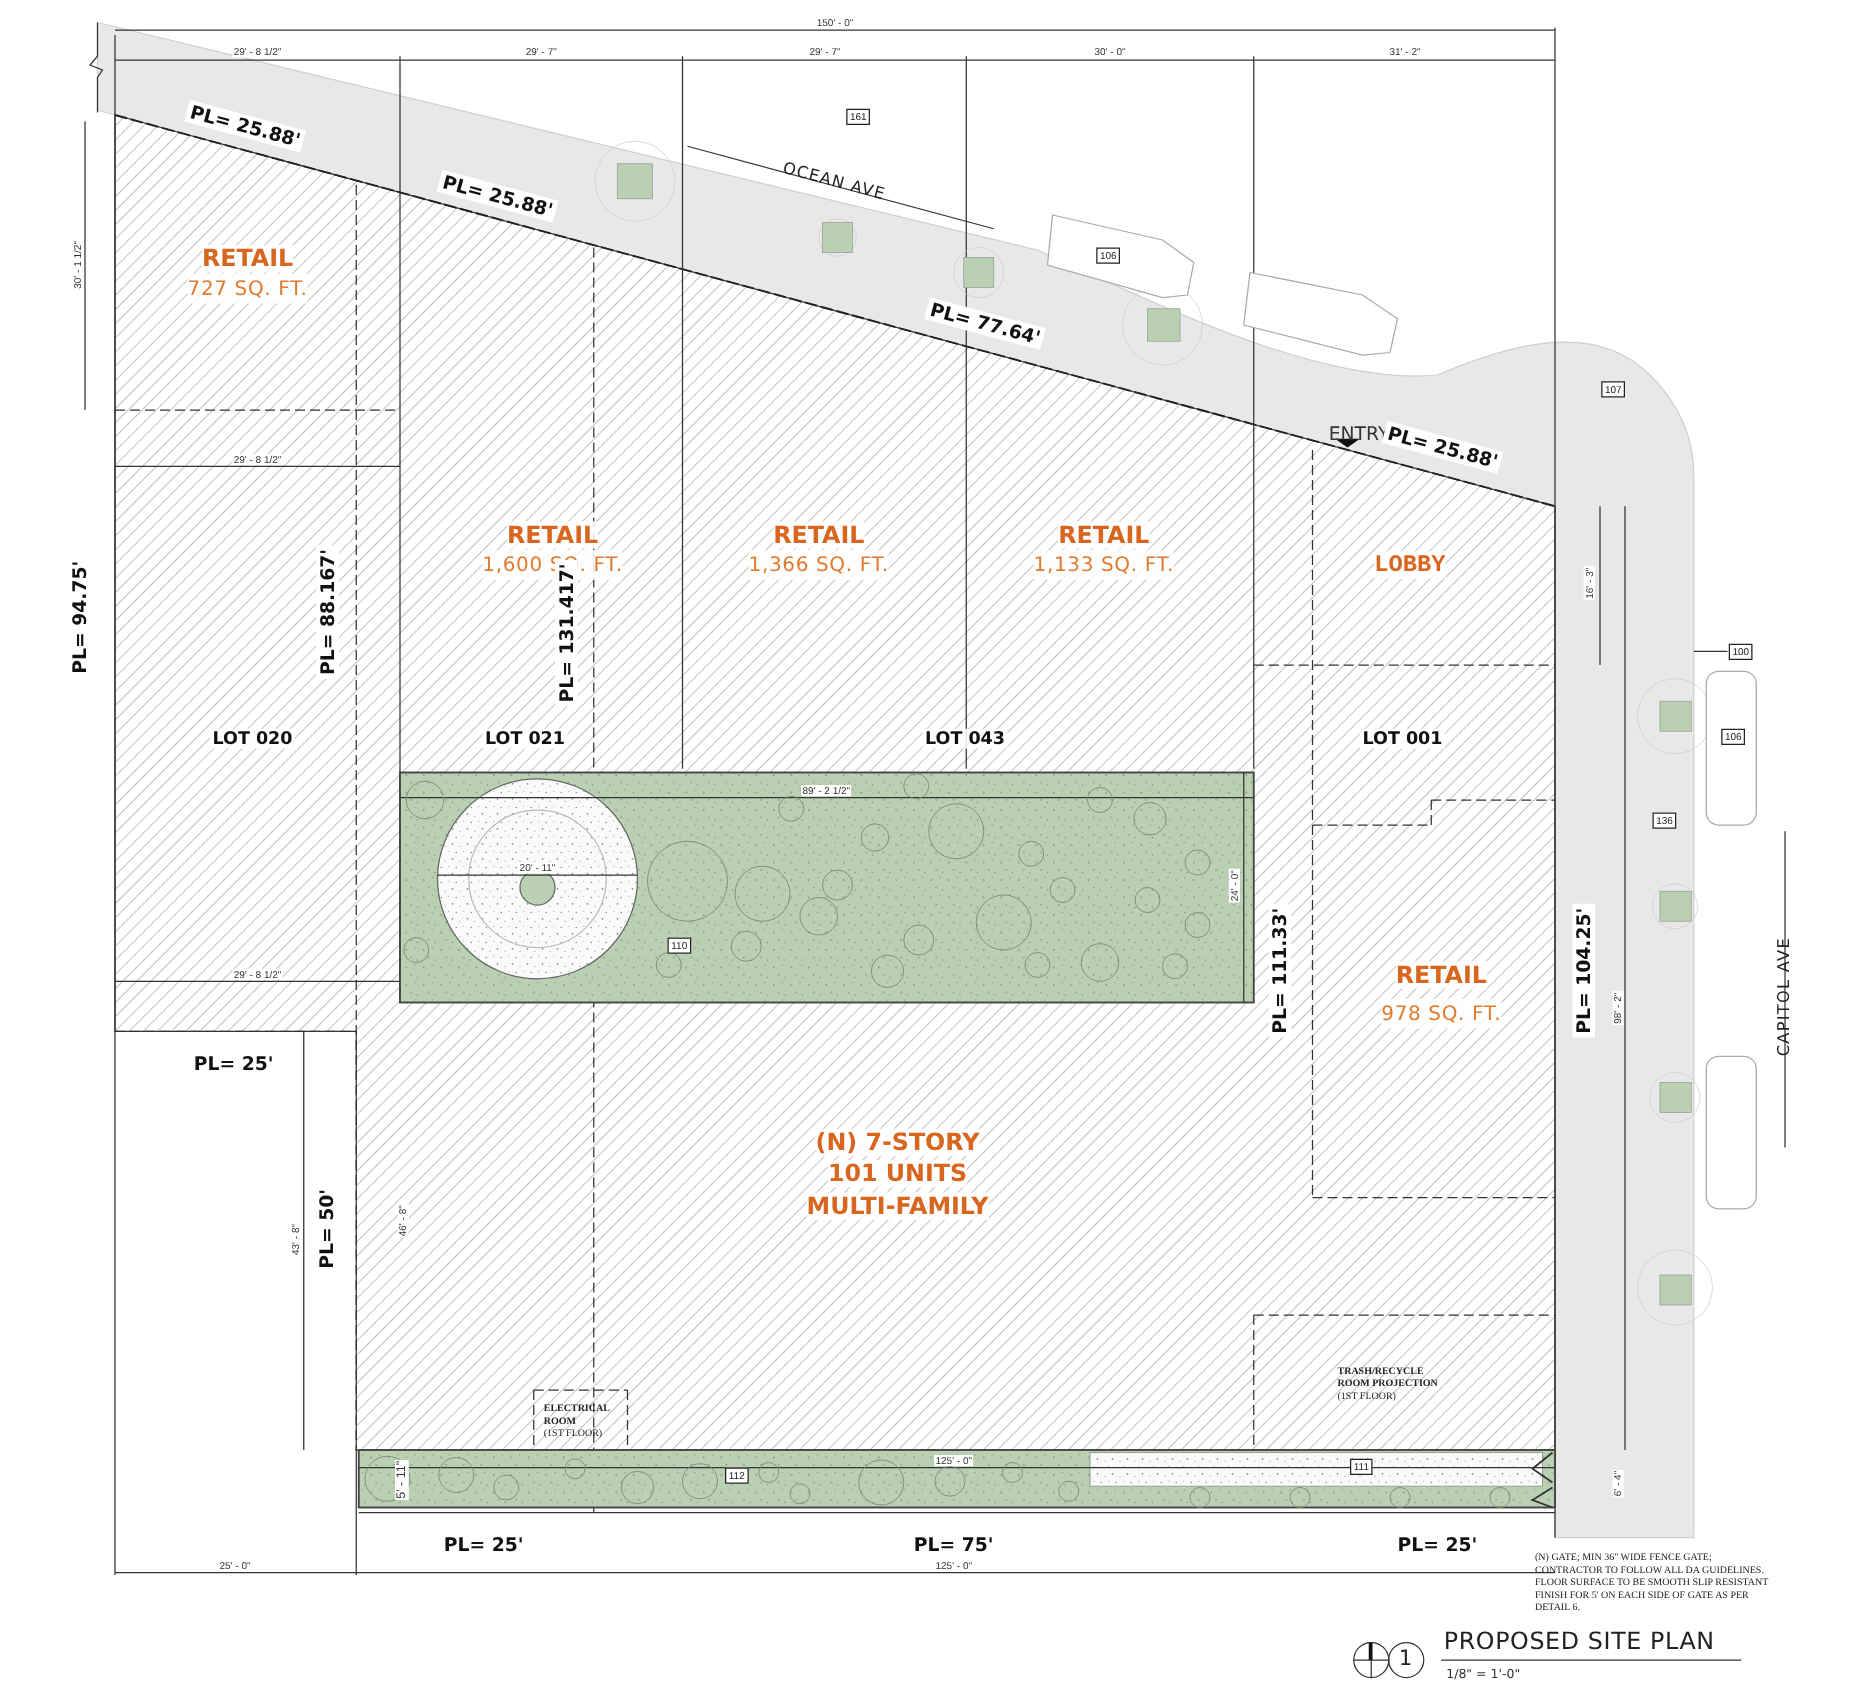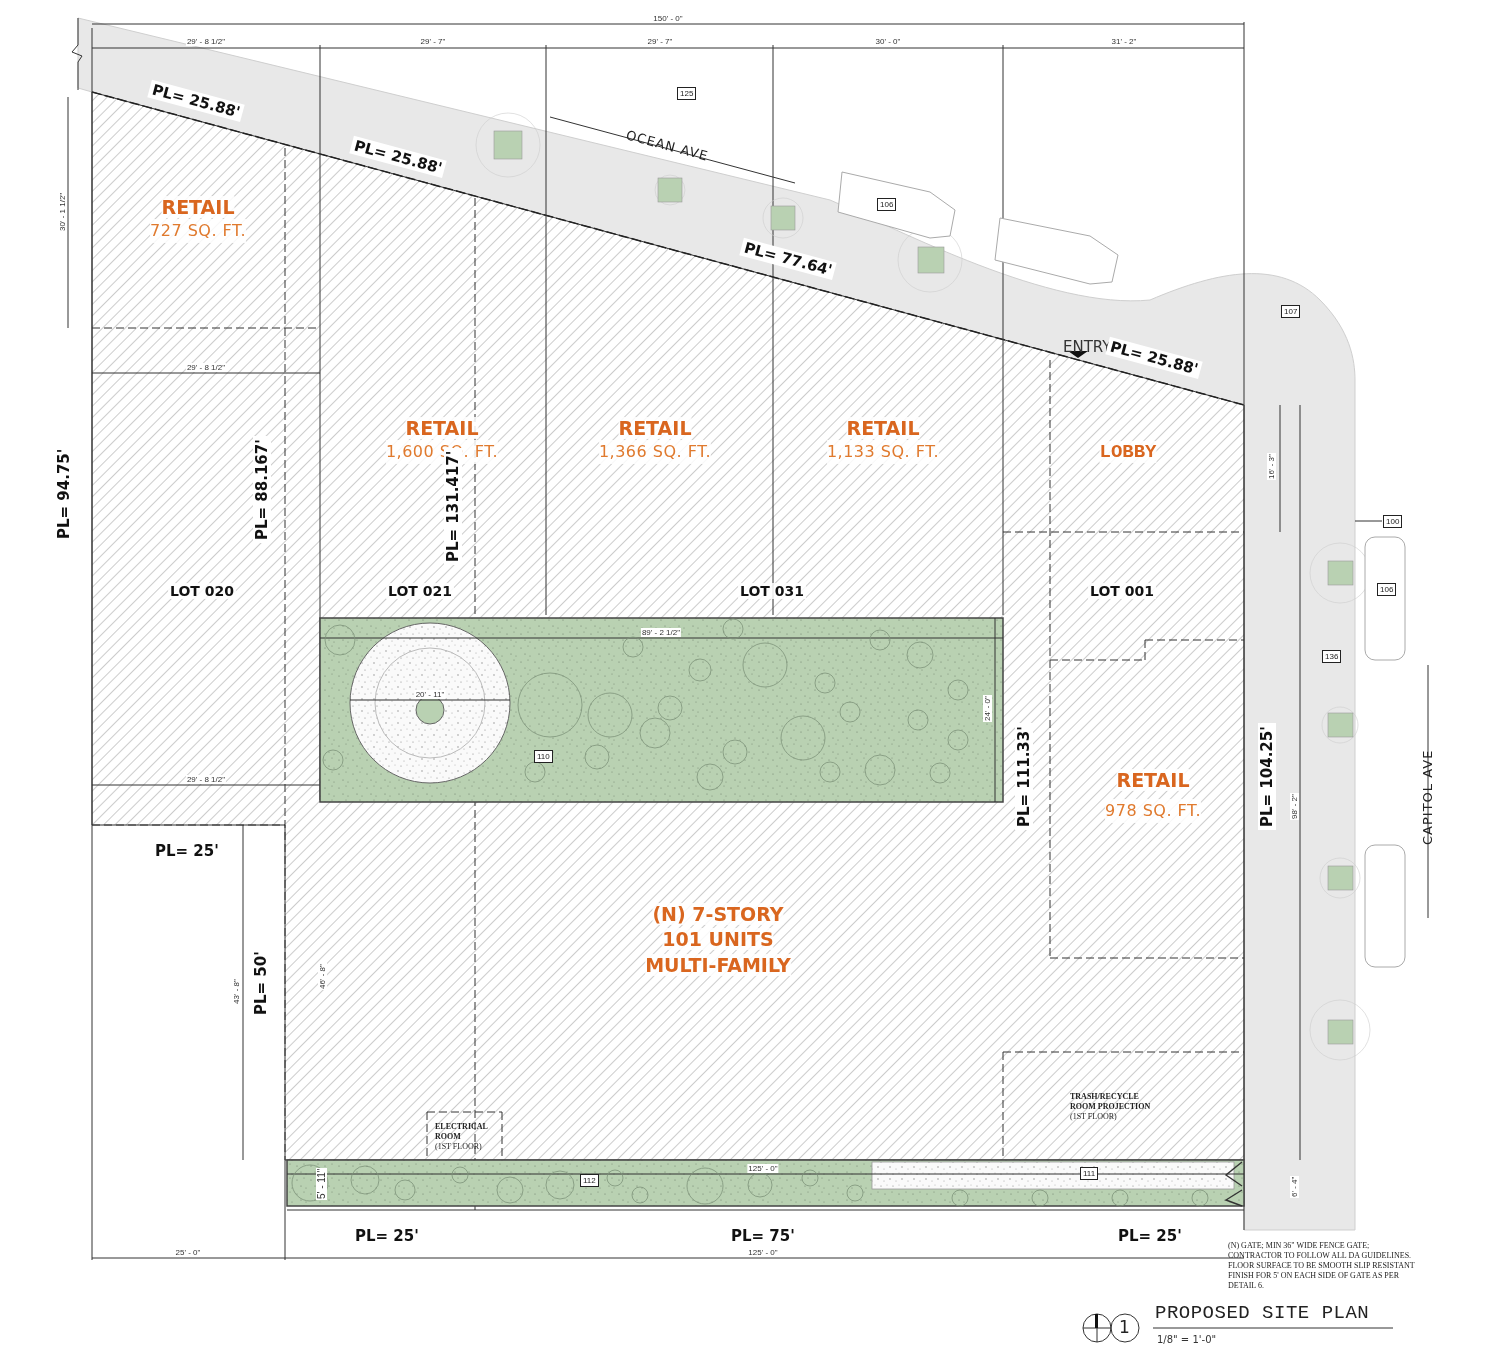--- a/index.html
+++ b/index.html
@@ -185,21 +185,21 @@
 
   <circle cx="1097" cy="1328" r="14" fill="none" stroke="#333" stroke-width="1"></circle>
   <line x1="1083" y1="1328" x2="1111" y2="1328" stroke="#333"></line>
   <line x1="1097" y1="1314" x2="1097" y2="1342" stroke="#333"></line>
   <rect x="1095" y="1314" width="3" height="14" fill="#111"></rect>
   <circle cx="1125" cy="1328" r="14" fill="none" stroke="#333" stroke-width="1"></circle>
   <line x1="1153" y1="1328" x2="1393" y2="1328" stroke="#333" stroke-width="1"></line>
 </svg>
 
 <div class="lbl" style="left:1119px;top:1317px;font-size:17px;color:#222;">1</div>
-<div class="lbl" style="left:1155px;top:1302px;font-size:19px;color:#222;letter-spacing:0.5px;font-family:Liberation Mono, monospace;">PROPOSED SITE PLAN</div>
+<div class="lbl" style="left:1155px;top:1302px;font-size:19px;color:#222;letter-spacing:0.5px;">PROPOSED SITE PLAN</div>
 <div class="lbl" style="left:1157px;top:1334px;font-size:10px;color:#333;">1/8" = 1'-0"</div>
 
 <div class="lbl street" style="left:625px;top:138px;transform:rotate(15deg);">OCEAN AVE</div>
 <div class="lbl street rot90" style="left:1420px;top:845px;">CAPITOL AVE</div>
 
 <div class="lbl orange-h" style="left:198px;top:196px;">RETAIL</div>
 <div class="lbl orange-s" style="left:198px;top:219px;">727 SQ. FT.</div>
 
 <div class="lbl orange-h" style="left:442px;top:417px;">RETAIL</div>
 <div class="lbl orange-s" style="left:442px;top:440px;">1,600 SQ. FT.</div>
@@ -226,21 +226,21 @@
 </div>
 <div class="lbl note" style="left:1070px;top:1092px;width:100px;font-weight:bold;">
   <div>TRASH/RECYCLE</div>
   <div>ROOM PROJECTION</div>
   <div style="font-weight:normal;">(1ST FLOOR)</div>
 </div>
 <div class="lbl" style="left:1063px;top:338px;font-size:15px;color:#333;">ENTRY</div>
 
 <div class="lbl lot" style="left:202px;top:583px;">LOT 020</div>
 <div class="lbl lot" style="left:420px;top:583px;">LOT 021</div>
-<div class="lbl lot" style="left:772px;top:583px;">LOT 031</div>
+<div class="lbl lot" style="left:772px;top:583px;">LOT 043</div>
 <div class="lbl lot" style="left:1122px;top:583px;">LOT 001</div>
 
 <div class="lbl pl" style="left:148px;top:92px;transform:rotate(15deg);">PL= 25.88'</div>
 <div class="lbl pl" style="left:350px;top:148px;transform:rotate(15deg);">PL= 25.88'</div>
 <div class="lbl pl" style="left:740px;top:250px;transform:rotate(15deg);">PL= 77.64'</div>
 <div class="lbl pl" style="left:1106px;top:349px;transform:rotate(15deg);">PL= 25.88'</div>
 <div class="lbl pl rot90" style="left:55px;top:542px;">PL= 94.75'</div>
 <div class="lbl pl rot90" style="left:253px;top:543px;">PL= 88.167'</div>
 <div class="lbl pl rot90" style="left:444px;top:565px;">PL= 131.417'</div>
 <div class="lbl pl rot90" style="left:1015px;top:830px;">PL= 111.33'</div>
@@ -268,21 +268,21 @@
 <div class="lbl dim rot90" style="left:232px;top:1005px;transform:rotate(-90deg);">43' - 8"</div>
 <div class="lbl dim rot90" style="left:318px;top:990px;transform:rotate(-90deg);">46' - 8"</div>
 <div class="lbl dim rot90" style="left:316px;top:1200px;transform:rotate(-90deg);font-size:10px;">5' - 11"</div>
 <div class="lbl dim" style="left:763px;top:1164px;">125' - 0"</div>
 <div class="lbl dim" style="left:763px;top:1248px;">125' - 0"</div>
 <div class="lbl dim" style="left:188px;top:1248px;">25' - 0"</div>
 <div class="lbl dim rot90" style="left:1290px;top:1198px;transform:rotate(-90deg);">6' - 4"</div>
 
 <div class="lbl tag" style="left:1383px;top:515px;">100</div>
 <div class="lbl tag" style="left:1322px;top:650px;">136</div>
-<div class="lbl tag" style="left:677px;top:87px;">125</div>
+<div class="lbl tag" style="left:677px;top:87px;">161</div>
 <div class="lbl tag" style="left:877px;top:198px;">106</div>
 <div class="lbl tag" style="left:1377px;top:583px;">106</div>
 <div class="lbl tag" style="left:1281px;top:305px;">107</div>
 <div class="lbl tag" style="left:534px;top:750px;">110</div>
 <div class="lbl tag" style="left:1080px;top:1167px;">111</div>
 <div class="lbl tag" style="left:580px;top:1174px;">112</div>
 
 <div class="lbl note" style="left:1228px;top:1241px;width:190px;">
   <div>(N) GATE; MIN 36" WIDE FENCE GATE;</div>
   <div>CONTRACTOR TO FOLLOW ALL DA GUIDELINES.</div>

